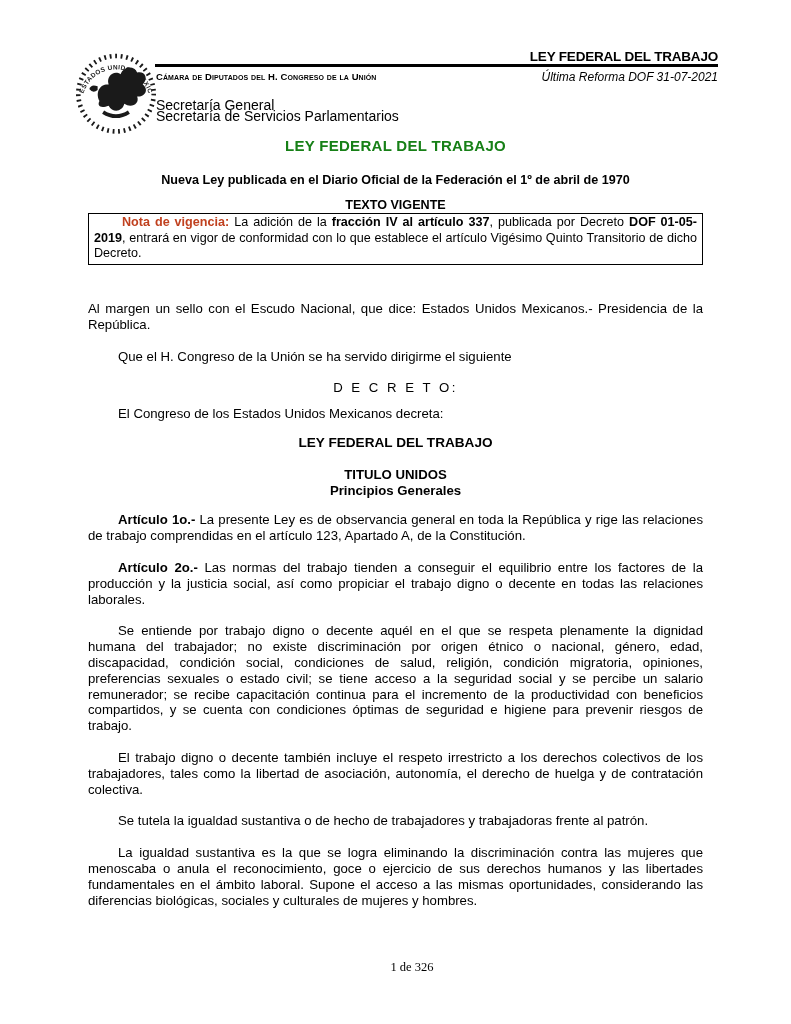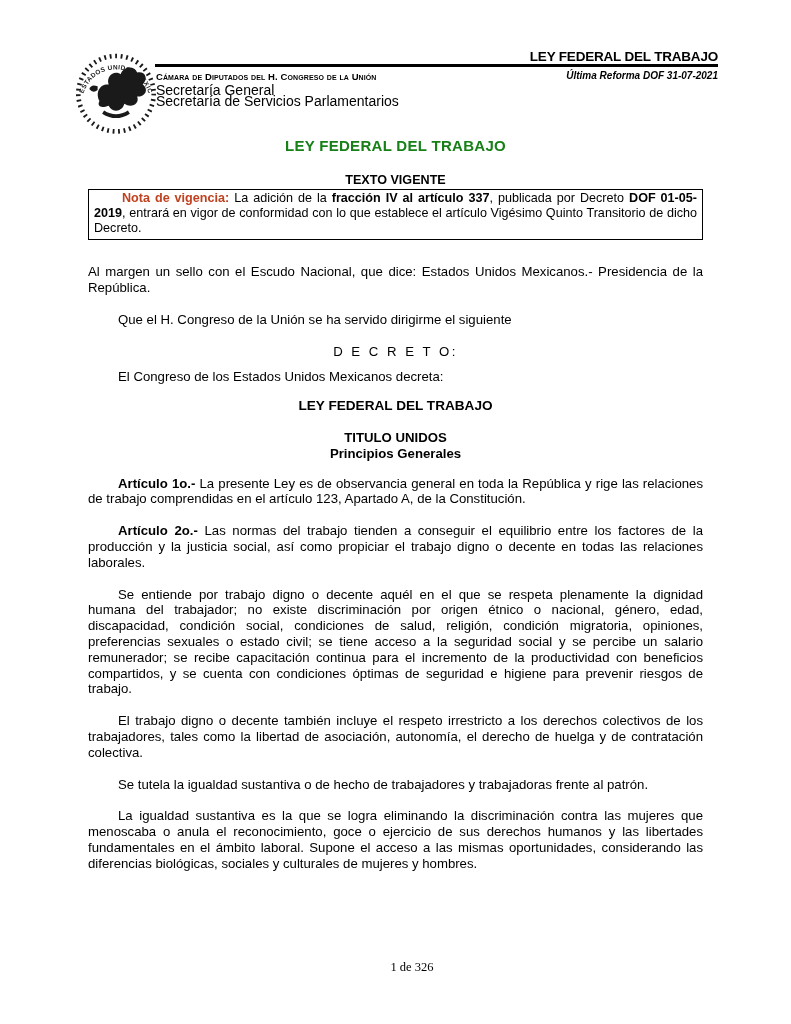--- a/index.html
+++ b/index.html
@@ -21,29 +21,29 @@
     position:absolute; left:155px; top:64px;
     width:563px; height:2.5px; background:#000;
   }
   .header-doc-title {
     position:absolute; top:49px; right:73px;
     font-size:13.5px; font-weight:bold; letter-spacing:-0.2px;
     white-space:nowrap;
   }
   .header-reform {
     position:absolute; top:70px; right:73px;
-    font-size:10px; font-style:italic; white-space:nowrap;font-weight:bold;
+    font-size:12px; font-style:italic; white-space:nowrap;
   }
   .header-org {
     position:absolute; left:156px; top:71px;
     line-height:11px;
   }
   .header-org .org-main {
     font-size:9.5px; font-weight:bold; font-variant:small-caps;
-    letter-spacing:0.1px; margin-bottom:3px;
+    letter-spacing:0.1px; margin-bottom:18px;
   }
   .header-org .org-sub {
     font-size:14px; font-weight:normal;
   }
 
   
   .content {
     position:absolute; left:88px; top:138px; width:615px;
     font-size:13.2px; line-height:15.8px; text-align:justify;
   }
@@ -58,21 +58,21 @@
   }
   .pub-line { font-size:12.6px; font-weight:bold; margin-bottom:9px; }
   .vigente  { font-size:12.6px; font-weight:bold; margin-bottom:0; }
   .reforma  { font-size:12.6px; font-weight:bold; margin-bottom:10px; }
 
   .note-box {
     border:1.5px solid #000;
     padding:1px 5px 3px 5px;
     font-size:12.6px; line-height:15.2px;
     text-align:justify;
-    margin-bottom:24px;
+    margin-bottom:36px;
   }
   .note-box .first-indent { display:inline-block; width:28px; }
 
   .decree-line { letter-spacing:2.5px; margin-bottom:10px !important; }
   .law-title   { font-weight:bold; font-size:13.6px; margin-bottom:16px !important; }
   .titulo      { font-weight:bold; margin-bottom:0 !important; }
   .subtitulo   { font-weight:bold; margin-bottom:14px !important; }
   .p-afterdecree { margin-bottom:13px !important; }
 
   
@@ -108,20 +108,21 @@
 
   <div class="header-org">
     <div class="org-main">Cámara de Diputados del H. Congreso de la Unión</div>
     <div class="org-sub">Secretaría General</div>
     <div class="org-sub">Secretaría de Servicios Parlamentarios</div>
   </div>
 
   <div class="content">
 
     <div class="center main-title" id="main-title" style="color: rgb(23, 128, 23);">LEY FEDERAL DEL TRABAJO</div>
+    <div class="center pub-line">Nueva Ley publicada en el Diario Oficial de la Federación el 1º de abril de 1970</div>
     <div class="center vigente">TEXTO VIGENTE</div>
 
     <div class="note-box"><span class="first-indent"></span><span class="b" id="note-label" style="color: rgb(192, 65, 31);">Nota de vigencia:</span><span> La adición de la </span><span class="b">fracción IV al artículo 337</span><span>, publicada por Decreto </span><span class="b">DOF 01-05-2019</span><span>, entrará en vigor de conformidad con lo que establece el artículo Vigésimo Quinto Transitorio de dicho Decreto.</span></div>
 
     <p class="noindent">Al margen un sello con el Escudo Nacional, que dice: Estados Unidos Mexicanos.- Presidencia de la República.</p>
 
 
     <p>Que el H. Congreso de la Unión se ha servido dirigirme el siguiente</p>
 
     <p class="center decree-line">D E C R E T O:</p>

